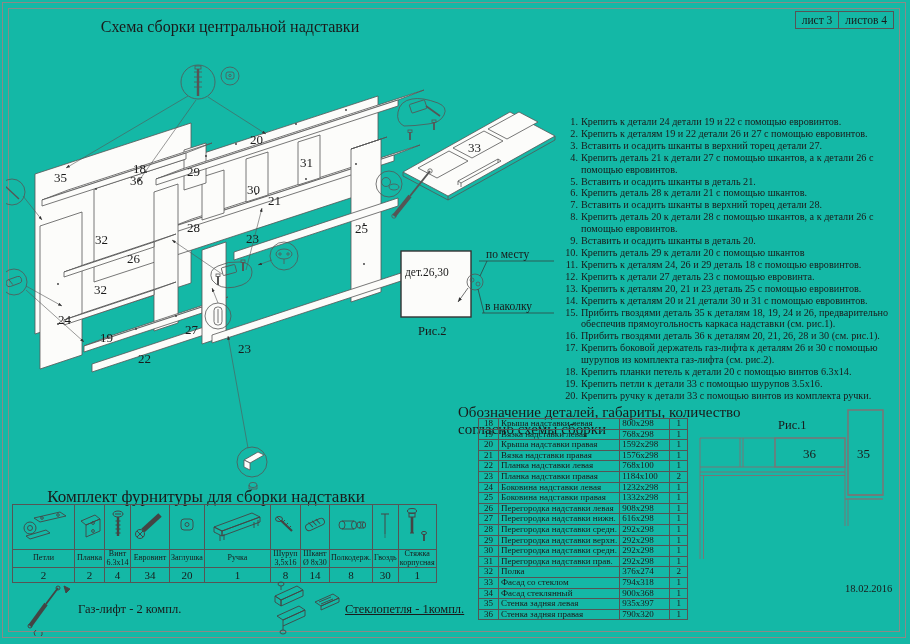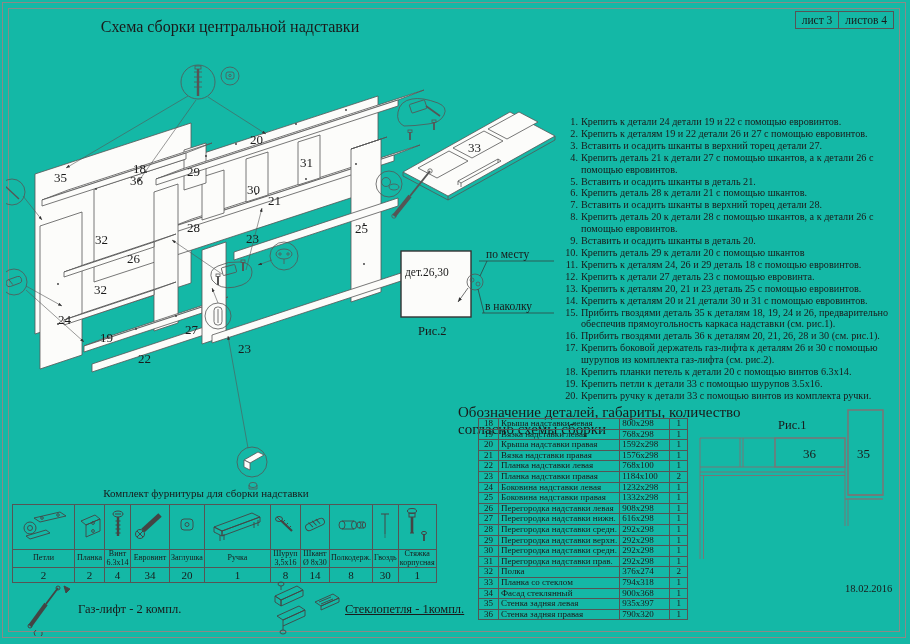--- a/index.html
+++ b/index.html
@@ -19,21 +19,21 @@
   .instr-text{flex:1;}
   
   #parts-caption{left:458px;top:404px;width:296px;font-size:15px;text-align:left;}
   #parts-table{left:478px;top:418px;border-collapse:collapse;font-size:9px;}
   #parts-table td{border:1px solid #555;height:9.6px;line-height:9.6px;padding:0 2px;white-space:nowrap;}
   #parts-table td.c-num{width:15px;text-align:center;}
   #parts-table td.c-name{width:107px;}
   #parts-table td.c-size{width:45px;text-align:left;}
   #parts-table td.c-qty{width:13px;text-align:center;}
   
-  #hw-title{left:10px;top:487px;width:392px;text-align:center;font-size:11px;}
+  #hw-title{left:10px;top:487px;width:392px;text-align:center;font-size:17px;}
   #hw-table{left:12px;top:504px;border-collapse:collapse;table-layout:fixed;}
   #hw-table td{border:1px solid #555;text-align:center;vertical-align:middle;padding:0 1px;}
   #hw-table tr.icons td{height:42px;}
   #hw-table tr.names td{font-size:8px;line-height:8.5px;height:17px;}
   #hw-table tr.qtys td{font-size:11px;height:14px;}
   #extras{left:12px;top:580px;width:520px;height:58px;}
   .extra{position:absolute;display:flex;align-items:center;}
   .extra-label{font-size:12.5px;}
   #fig1-wrap{left:695px;top:404px;text-align:center;}
   #date{left:845px;top:583px;font-size:10.5px;}
@@ -436,21 +436,21 @@
           <td class="c-qty">1</td>
         </tr>
         <tr>
           <td class="c-num">32</td>
           <td class="c-name">Полка</td>
           <td class="c-size">376x274</td>
           <td class="c-qty">2</td>
         </tr>
         <tr>
           <td class="c-num">33</td>
-          <td class="c-name">Планка со стеклом</td>
+          <td class="c-name">Фасад со стеклом</td>
           <td class="c-size">794x318</td>
           <td class="c-qty">1</td>
         </tr>
         <tr>
           <td class="c-num">34</td>
           <td class="c-name">Фасад стеклянный</td>
           <td class="c-size">900x368</td>
           <td class="c-qty">1</td>
         </tr>
         <tr>

